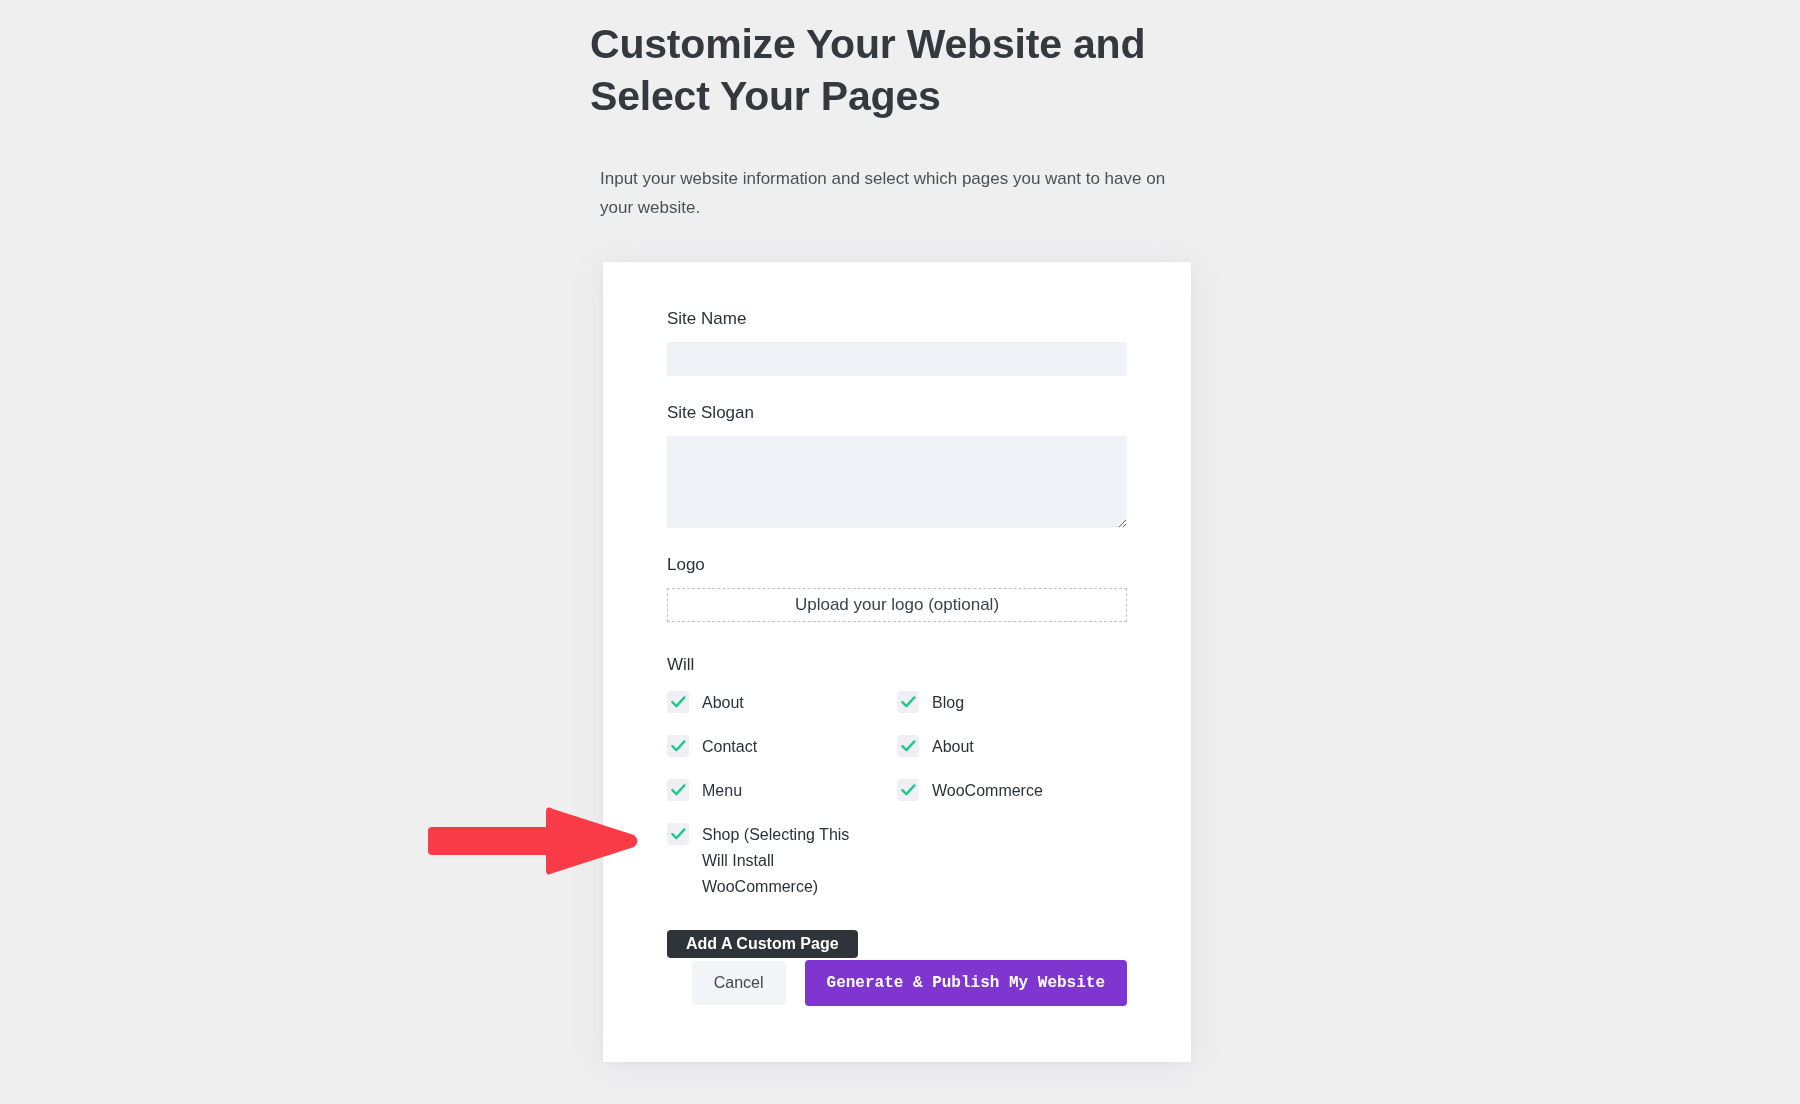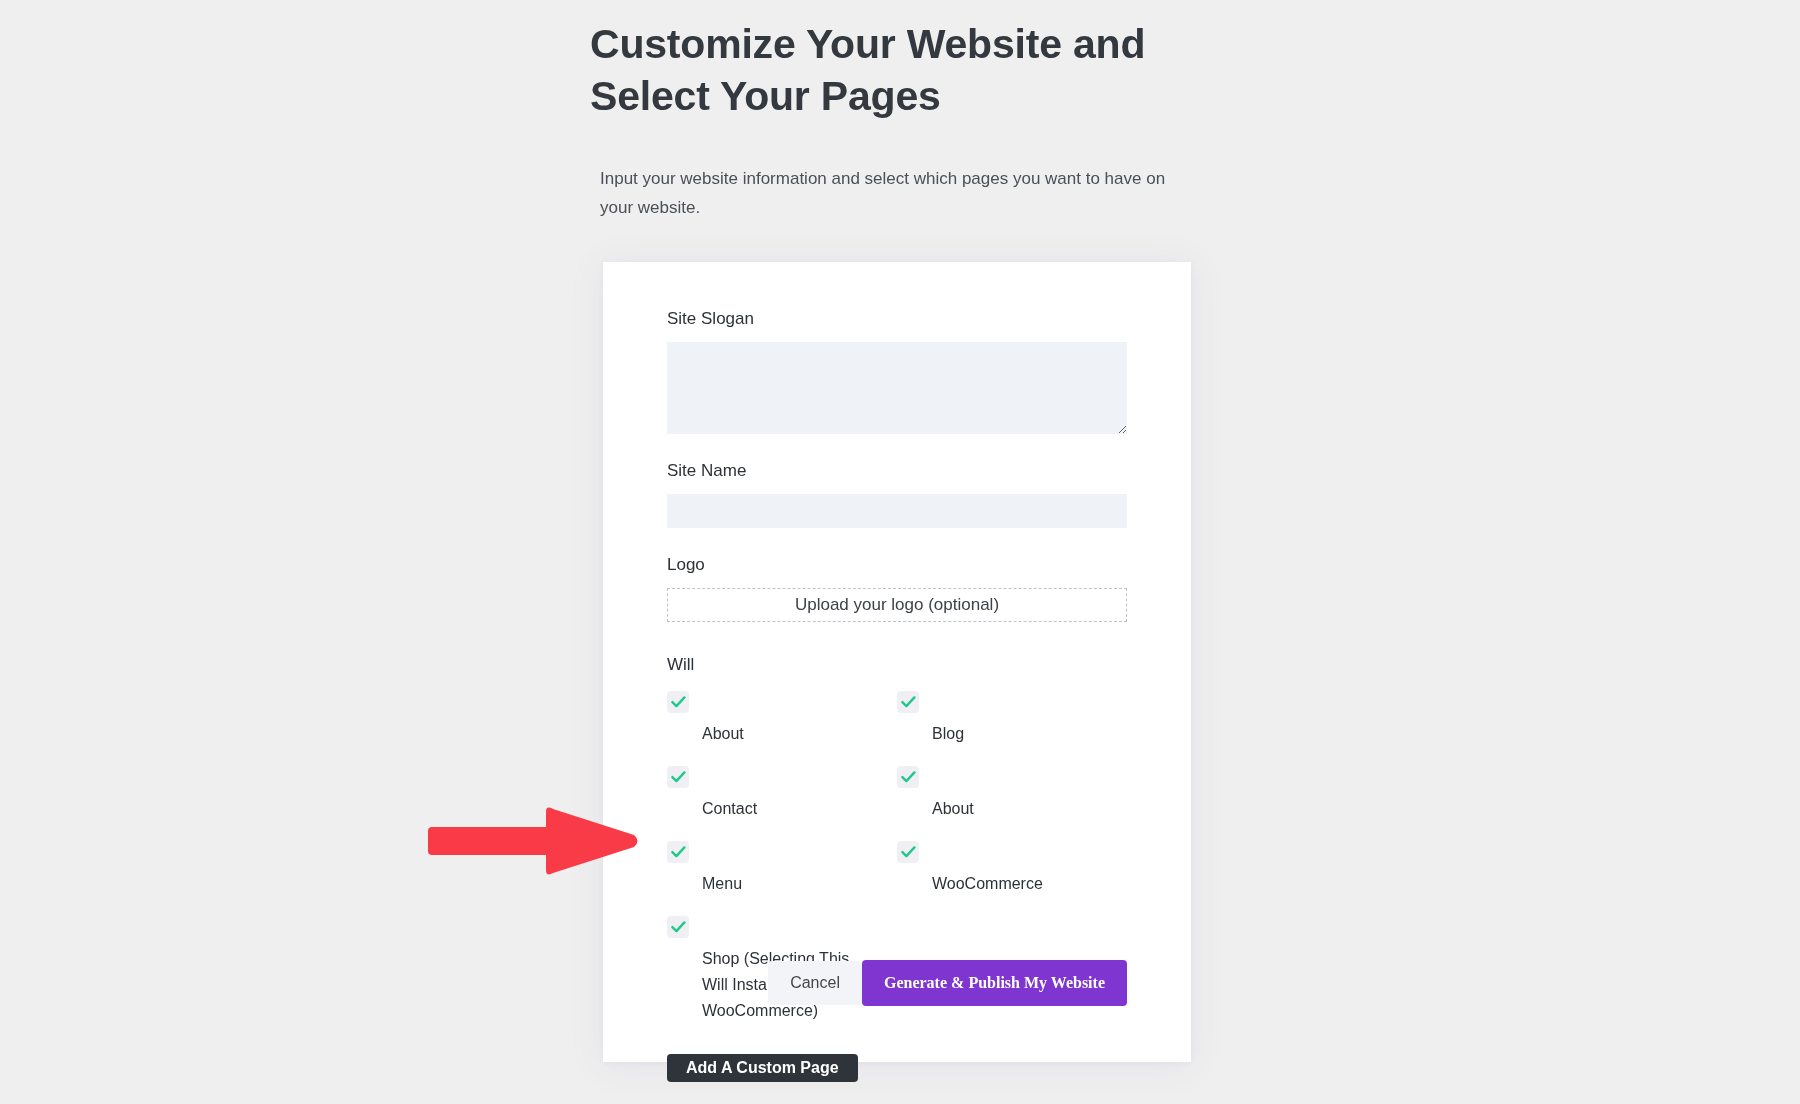--- a/index.html
+++ b/index.html
@@ -144,21 +144,20 @@
     margin-top: 1px;
   }
 
   .checkbox svg { display: block; }
 
   .page-option-label {
     font-size: 16px;
     line-height: 26px;
     color: #2d3238;
     max-width: 175px;
-    margin-top: 31px;
   }
 
   .custom-page-btn {
     margin-top: 30px;
     display: inline-block;
     background: #2f343a;
     color: #ffffff;
     border: none;
     border-radius: 4px;
     font-family: "Liberation Sans", sans-serif;
@@ -168,39 +167,40 @@
     cursor: pointer;
   }
 
   
   .card-actions {
     position: absolute;
     right: 64px;
     bottom: 56px;
     display: flex;
     align-items: center;
+    gap: 19px;
   }
 
   .btn-cancel {
     background: #f3f4f7;
     color: #42474e;
     border: none;
     border-radius: 4px;
     font-family: "Liberation Sans", sans-serif;
     font-size: 16px;
     padding: 13px 22px;
     cursor: pointer;
   }
 
   .btn-publish {
     background: #7f35cf;
     color: #ffffff;
     border: none;
     border-radius: 4px;
-    font-family: Liberation Serif, serif;
+    font-family: Liberation Mono, monospace;
     font-size: 16px;
     font-weight: bold;
     padding: 14px 22px;
     cursor: pointer;
   }
 
   
   .annotation-arrow {
     position: absolute;
     left: 428px;
@@ -217,27 +217,27 @@
 
   <div class="header">
     <h1 class="page-title">Customize Your Website and Select Your Pages</h1>
     <p class="page-subtitle">Input your website information and select which pages you want to have on your website.</p>
   </div>
 
   <div class="card">
     <div class="card-inner">
 
       <div class="field-block">
+        <label class="field-label">Site Name</label>
+        <input class="text-input" type="text" placeholder="" style="">
+      </div>
+
+      <div class="field-block">
         <label class="field-label">Site Slogan</label>
         <textarea class="textarea-input" placeholder="" style=""></textarea>
-      </div>
-
-      <div class="field-block">
-        <label class="field-label">Site Name</label>
-        <input class="text-input" type="text" placeholder="" style="">
       </div>
 
       <div class="field-block">
         <label class="field-label">Logo</label>
         <div class="upload-box">
           <span>Upload your logo (optional)</span>
         </div>
       </div>
 
       <div class="pages-section">

